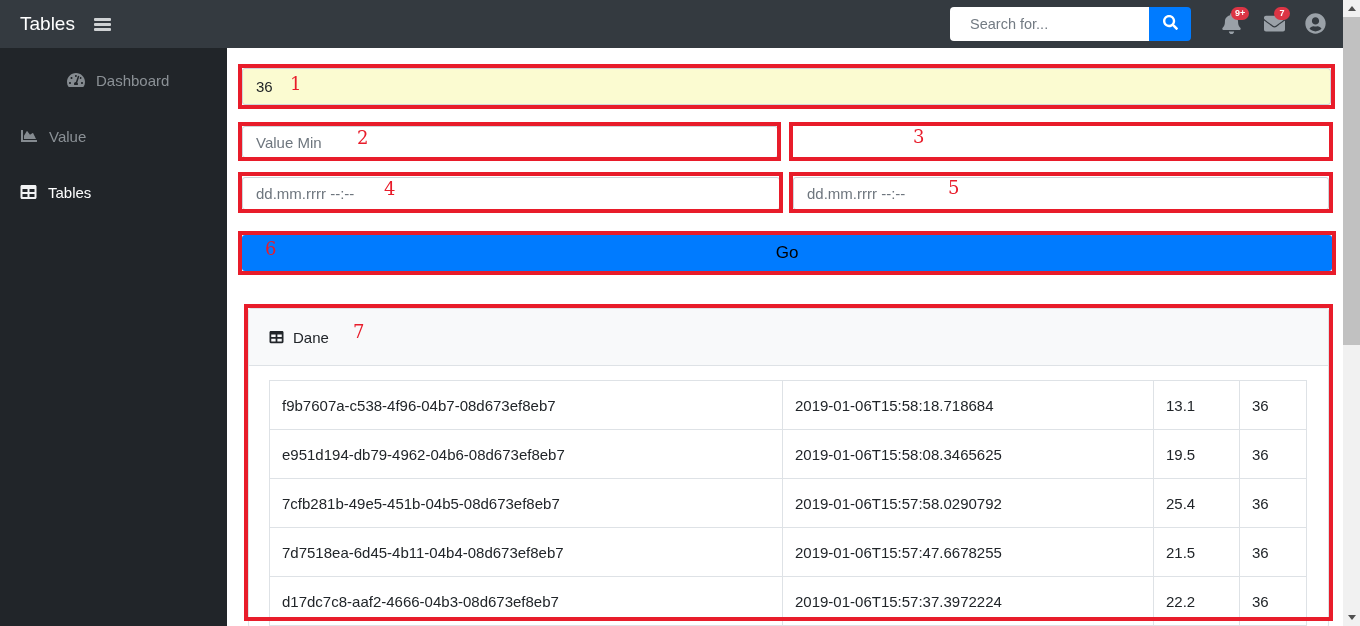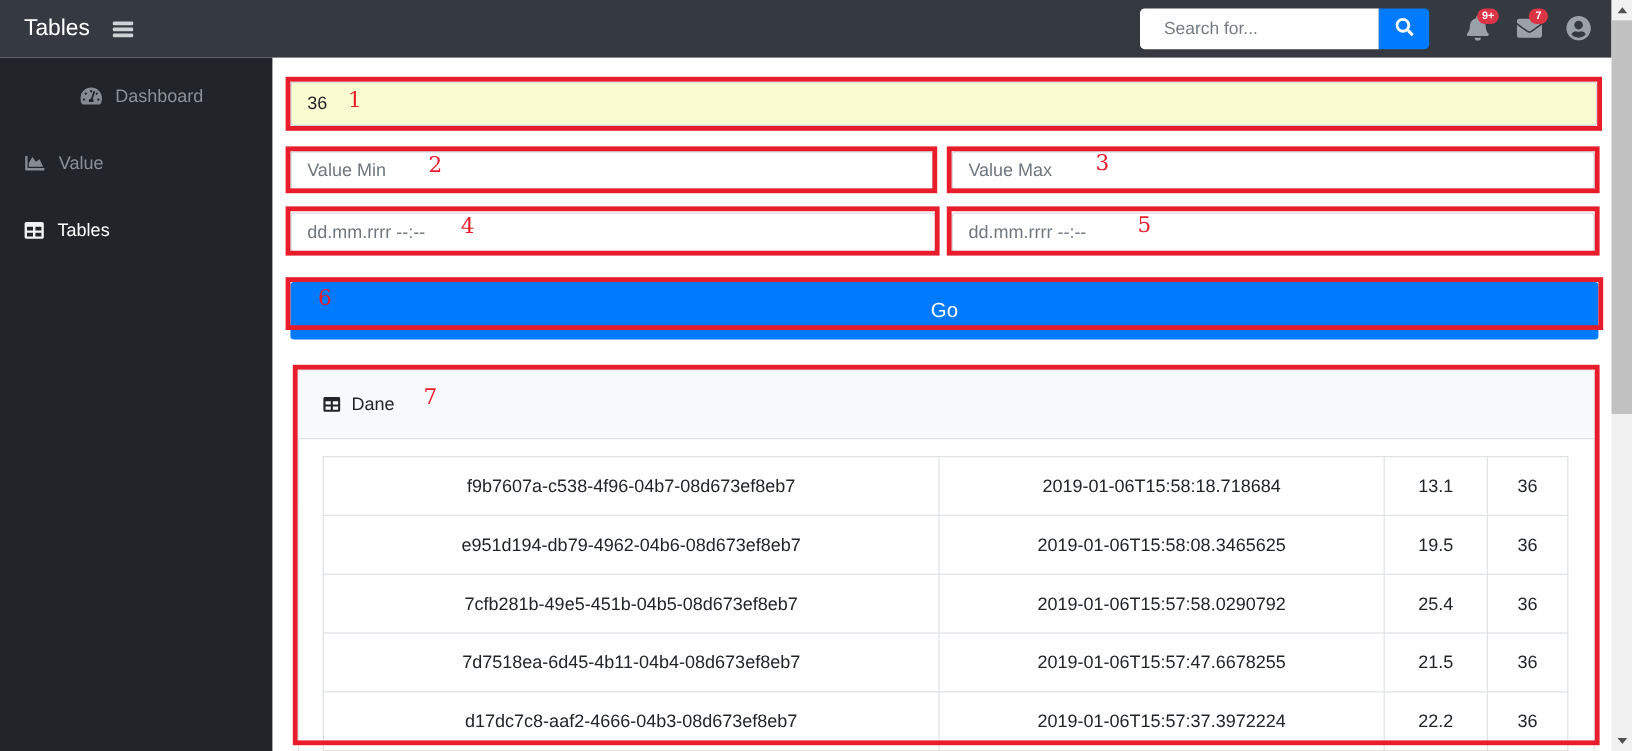--- a/index.html
+++ b/index.html
@@ -30,32 +30,32 @@
              padding-left:20px;box-sizing:border-box;color:#8b9196;font-size:15px;cursor:pointer;}
   .side-item svg{margin-right:11px;flex:none;}
   .side-item.active{color:#ffffff;}
 
   
   .form-input{position:absolute;background:#fff;border:1px solid #ced4da;padding:0 13px;
               font-size:15px;color:#495057;box-sizing:border-box;border-radius:3px;
               font-family:"Liberation Sans",sans-serif;}
   .form-input::placeholder{color:#6e767e;}
   .input-yellow{background:#fbfbd1;color:#1d2124;}
-  .go-btn{position:absolute;left:242px;top:235px;width:1090px;height:48px;background:#007bff;
-          color:#ffffff;border:none;font-size:17px;cursor:pointer;border-radius:3px;
+  .go-btn{position:absolute;left:242px;top:235px;width:1090px;height:36px;background:#007bff;
+          color:#000000;border:none;font-size:17px;cursor:pointer;border-radius:3px;
           font-family:"Liberation Sans",sans-serif;}
 
   
   .card{position:absolute;left:248px;top:308px;width:1081px;height:320px;background:#fff;
         border:1px solid #dee2e6;box-sizing:border-box;border-radius:3px;}
   .card-header{height:56px;background:#f8f9fa;border-bottom:1px solid #dee2e6;display:flex;
                align-items:center;padding-left:20px;font-size:15px;color:#212529;}
   .card-header svg{margin-right:9px;}
   .card-body{padding:14px 0 0 20px;}
-  table.data{border-collapse:collapse;width:1033px;table-layout:fixed;font-size:15px;color:#212529;text-align:center;}
+  table.data{border-collapse:collapse;width:1033px;table-layout:fixed;font-size:15px;color:#212529;}
   table.data td{border:1px solid #dee2e6;height:48px;padding:0 12px;overflow:hidden;white-space:nowrap;}
   .c-id{width:488px;}.c-ts{width:346px;}.c-val{width:61px;}.c-sn{width:42px;}
 
   
   .ann{position:absolute;border:4px solid #e81c2a;box-sizing:border-box;z-index:20;pointer-events:none;}
   .ann-label{position:absolute;color:#e81c2a;font-size:18px;z-index:21;pointer-events:none;
              font-family:"DejaVu Serif",serif;}
 
   
   .scrollbar{position:absolute;left:1343px;top:0;width:17px;height:626px;background:#f1f1f1;}
@@ -128,21 +128,20 @@
     <div class="side-item active" style="top:120px;">
       <svg width="17" height="16" viewBox="0 0 512 512">
           <path fill="#f2f3f4" d="M464 32H48C21.49 32 0 53.49 0 80v352c0 26.51 21.49 48 48 48h416c26.51 0 48-21.49 48-48V80c0-26.51-21.49-48-48-48zM224 416H64v-96h160v96zm0-160H64v-96h160v96zm224 160H288v-96h160v96zm0-160H288v-96h160v96z"></path>
         </svg>
       <span>Tables</span>
     </div>
   </div>
 
   <input class="form-input input-yellow" style="left: 242px; top: 68px; width: 1089px; height: 37px;" value="36">
   <input class="form-input" style="left: 242px; top: 126px; width: 536px; height: 32px;" placeholder="Value Min">
-  <input class="form-input" style="left: 793px; top: 126px; width: 536px; height: 32px;" placeholder="Value Max">
   <input class="form-input" style="left: 242px; top: 177px; width: 538px; height: 33px;" placeholder="dd.mm.rrrr --:--">
   <input class="form-input" style="left: 793px; top: 177px; width: 536px; height: 33px;" placeholder="dd.mm.rrrr --:--">
   <button class="go-btn">Go</button>
 
   <div class="card">
     <div class="card-header">
       <svg width="15" height="14" viewBox="0 0 512 512">
           <path fill="#212529" d="M464 32H48C21.49 32 0 53.49 0 80v352c0 26.51 21.49 48 48 48h416c26.51 0 48-21.49 48-48V80c0-26.51-21.49-48-48-48zM224 416H64v-96h160v96zm0-160H64v-96h160v96zm224 160H288v-96h160v96zm0-160H288v-96h160v96z"></path>
         </svg>
       <span>Dane</span>

